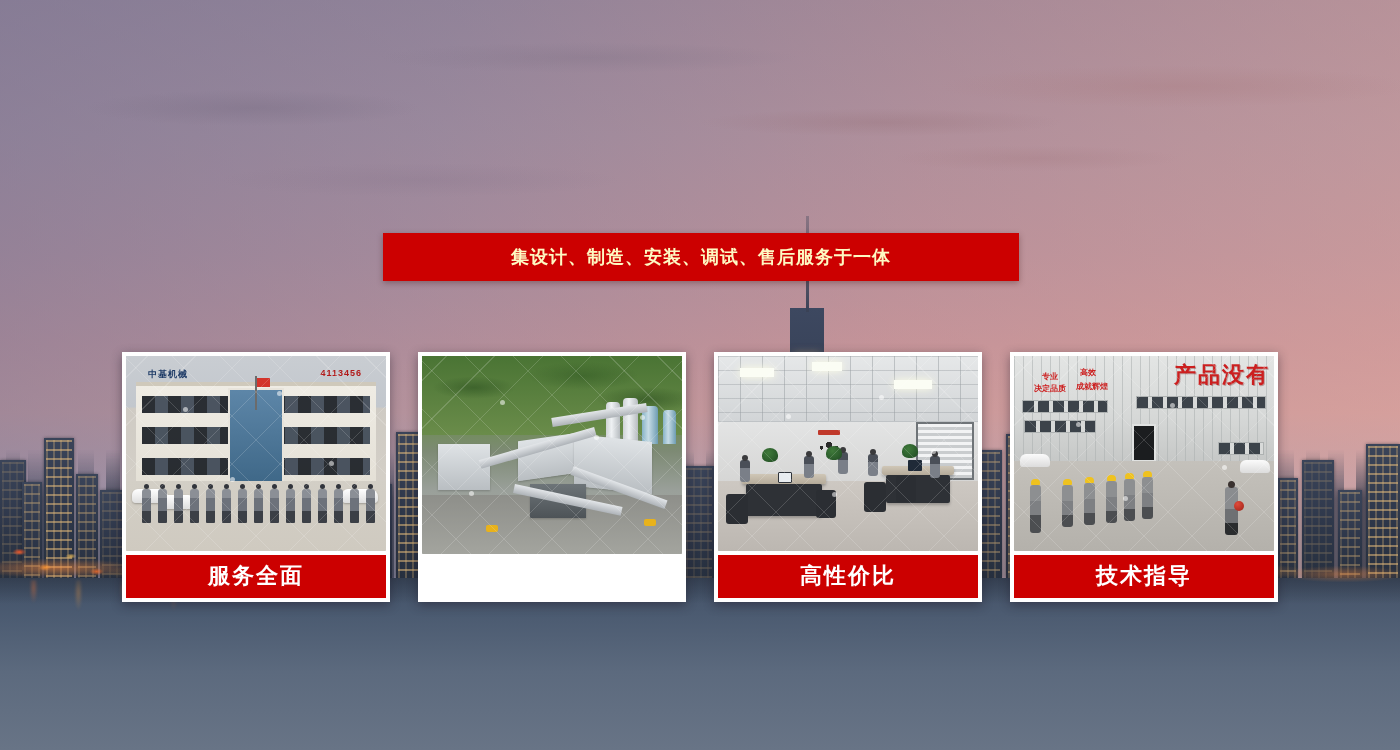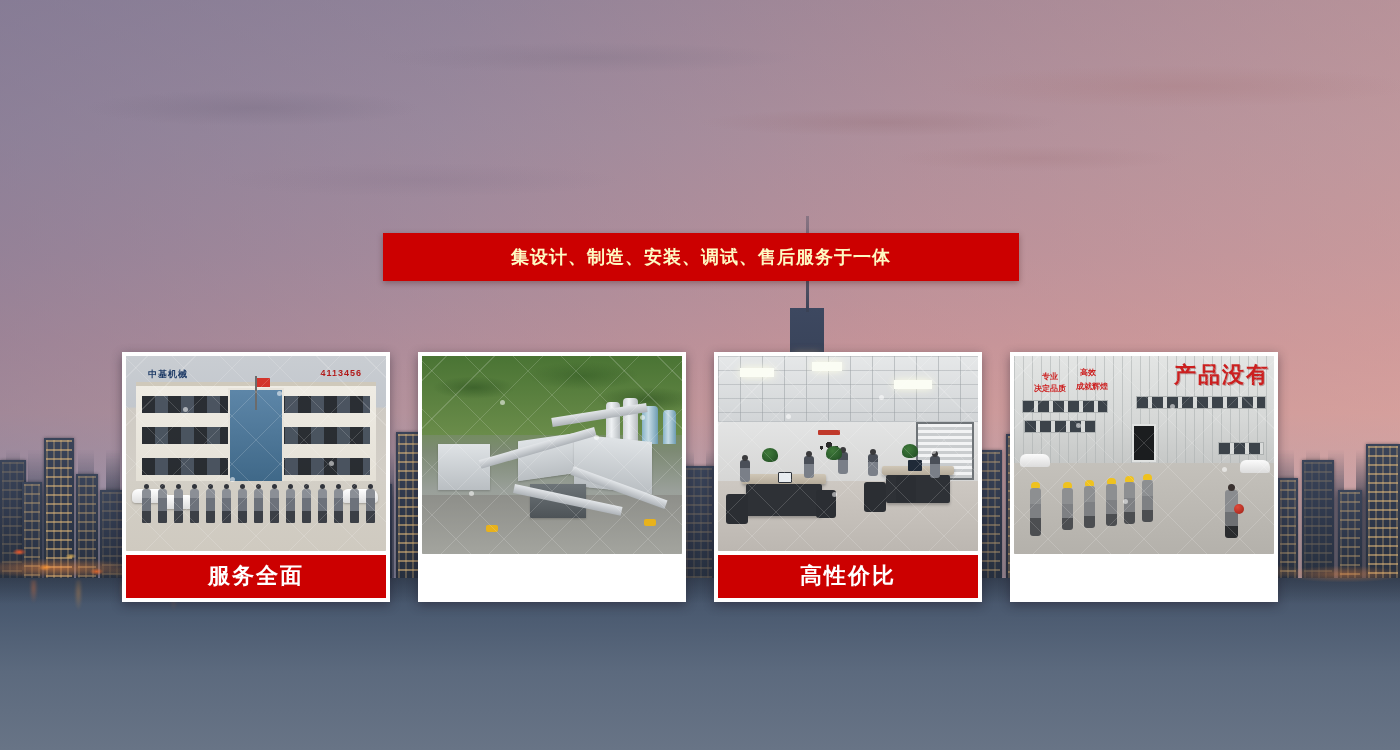--- a/index.html
+++ b/index.html
@@ -633,16 +633,17 @@
         <div class="wkr" style="left:128px;bottom:32px;"></div>
         <div class="boss" style="right:36px;bottom:16px;"></div>
         <div class="helmet" style="right:30px;bottom:40px;"></div>
         <div class="wm">
           <div class="wm-dot" style="left:24%;top:34%;"></div>
           <div class="wm-dot" style="left:60%;top:24%;"></div>
           <div class="wm-dot" style="left:42%;top:72%;"></div>
           <div class="wm-dot" style="left:80%;top:56%;"></div>
         </div>
       </div>
+      <div class="card-label">技术指导</div>
     </div>
 
   </div>
 </div>
 
 </body></html>

